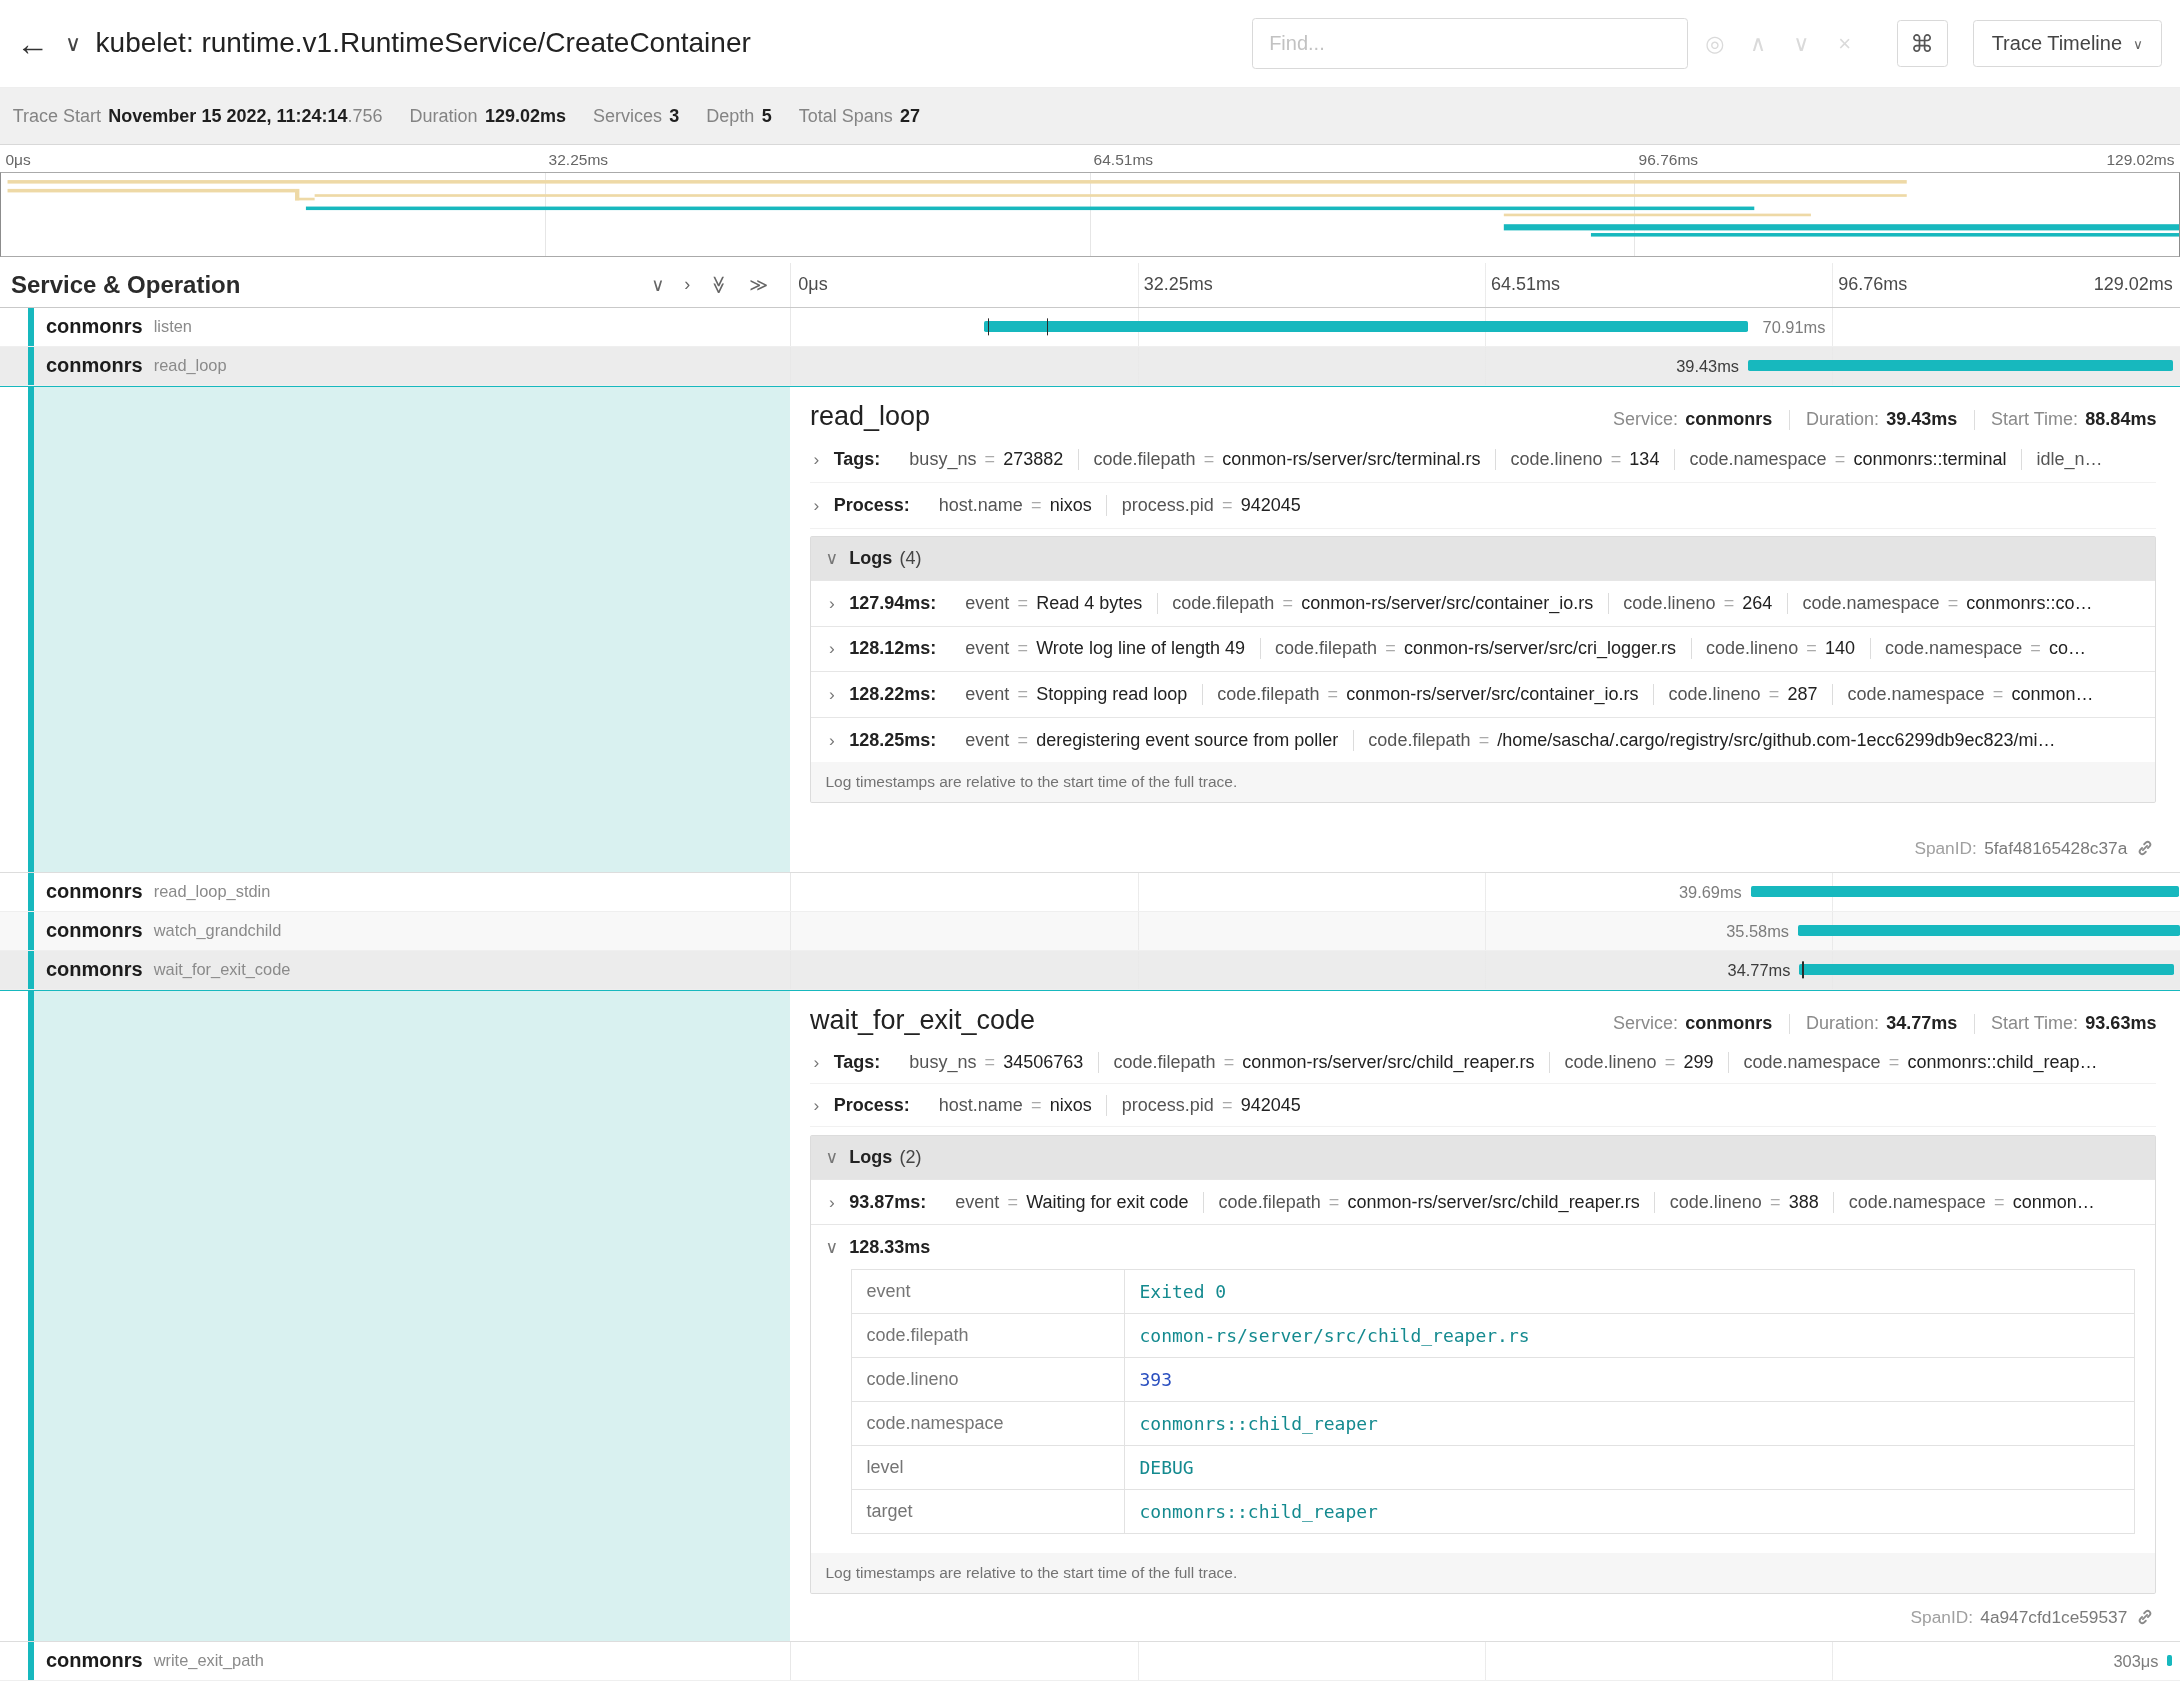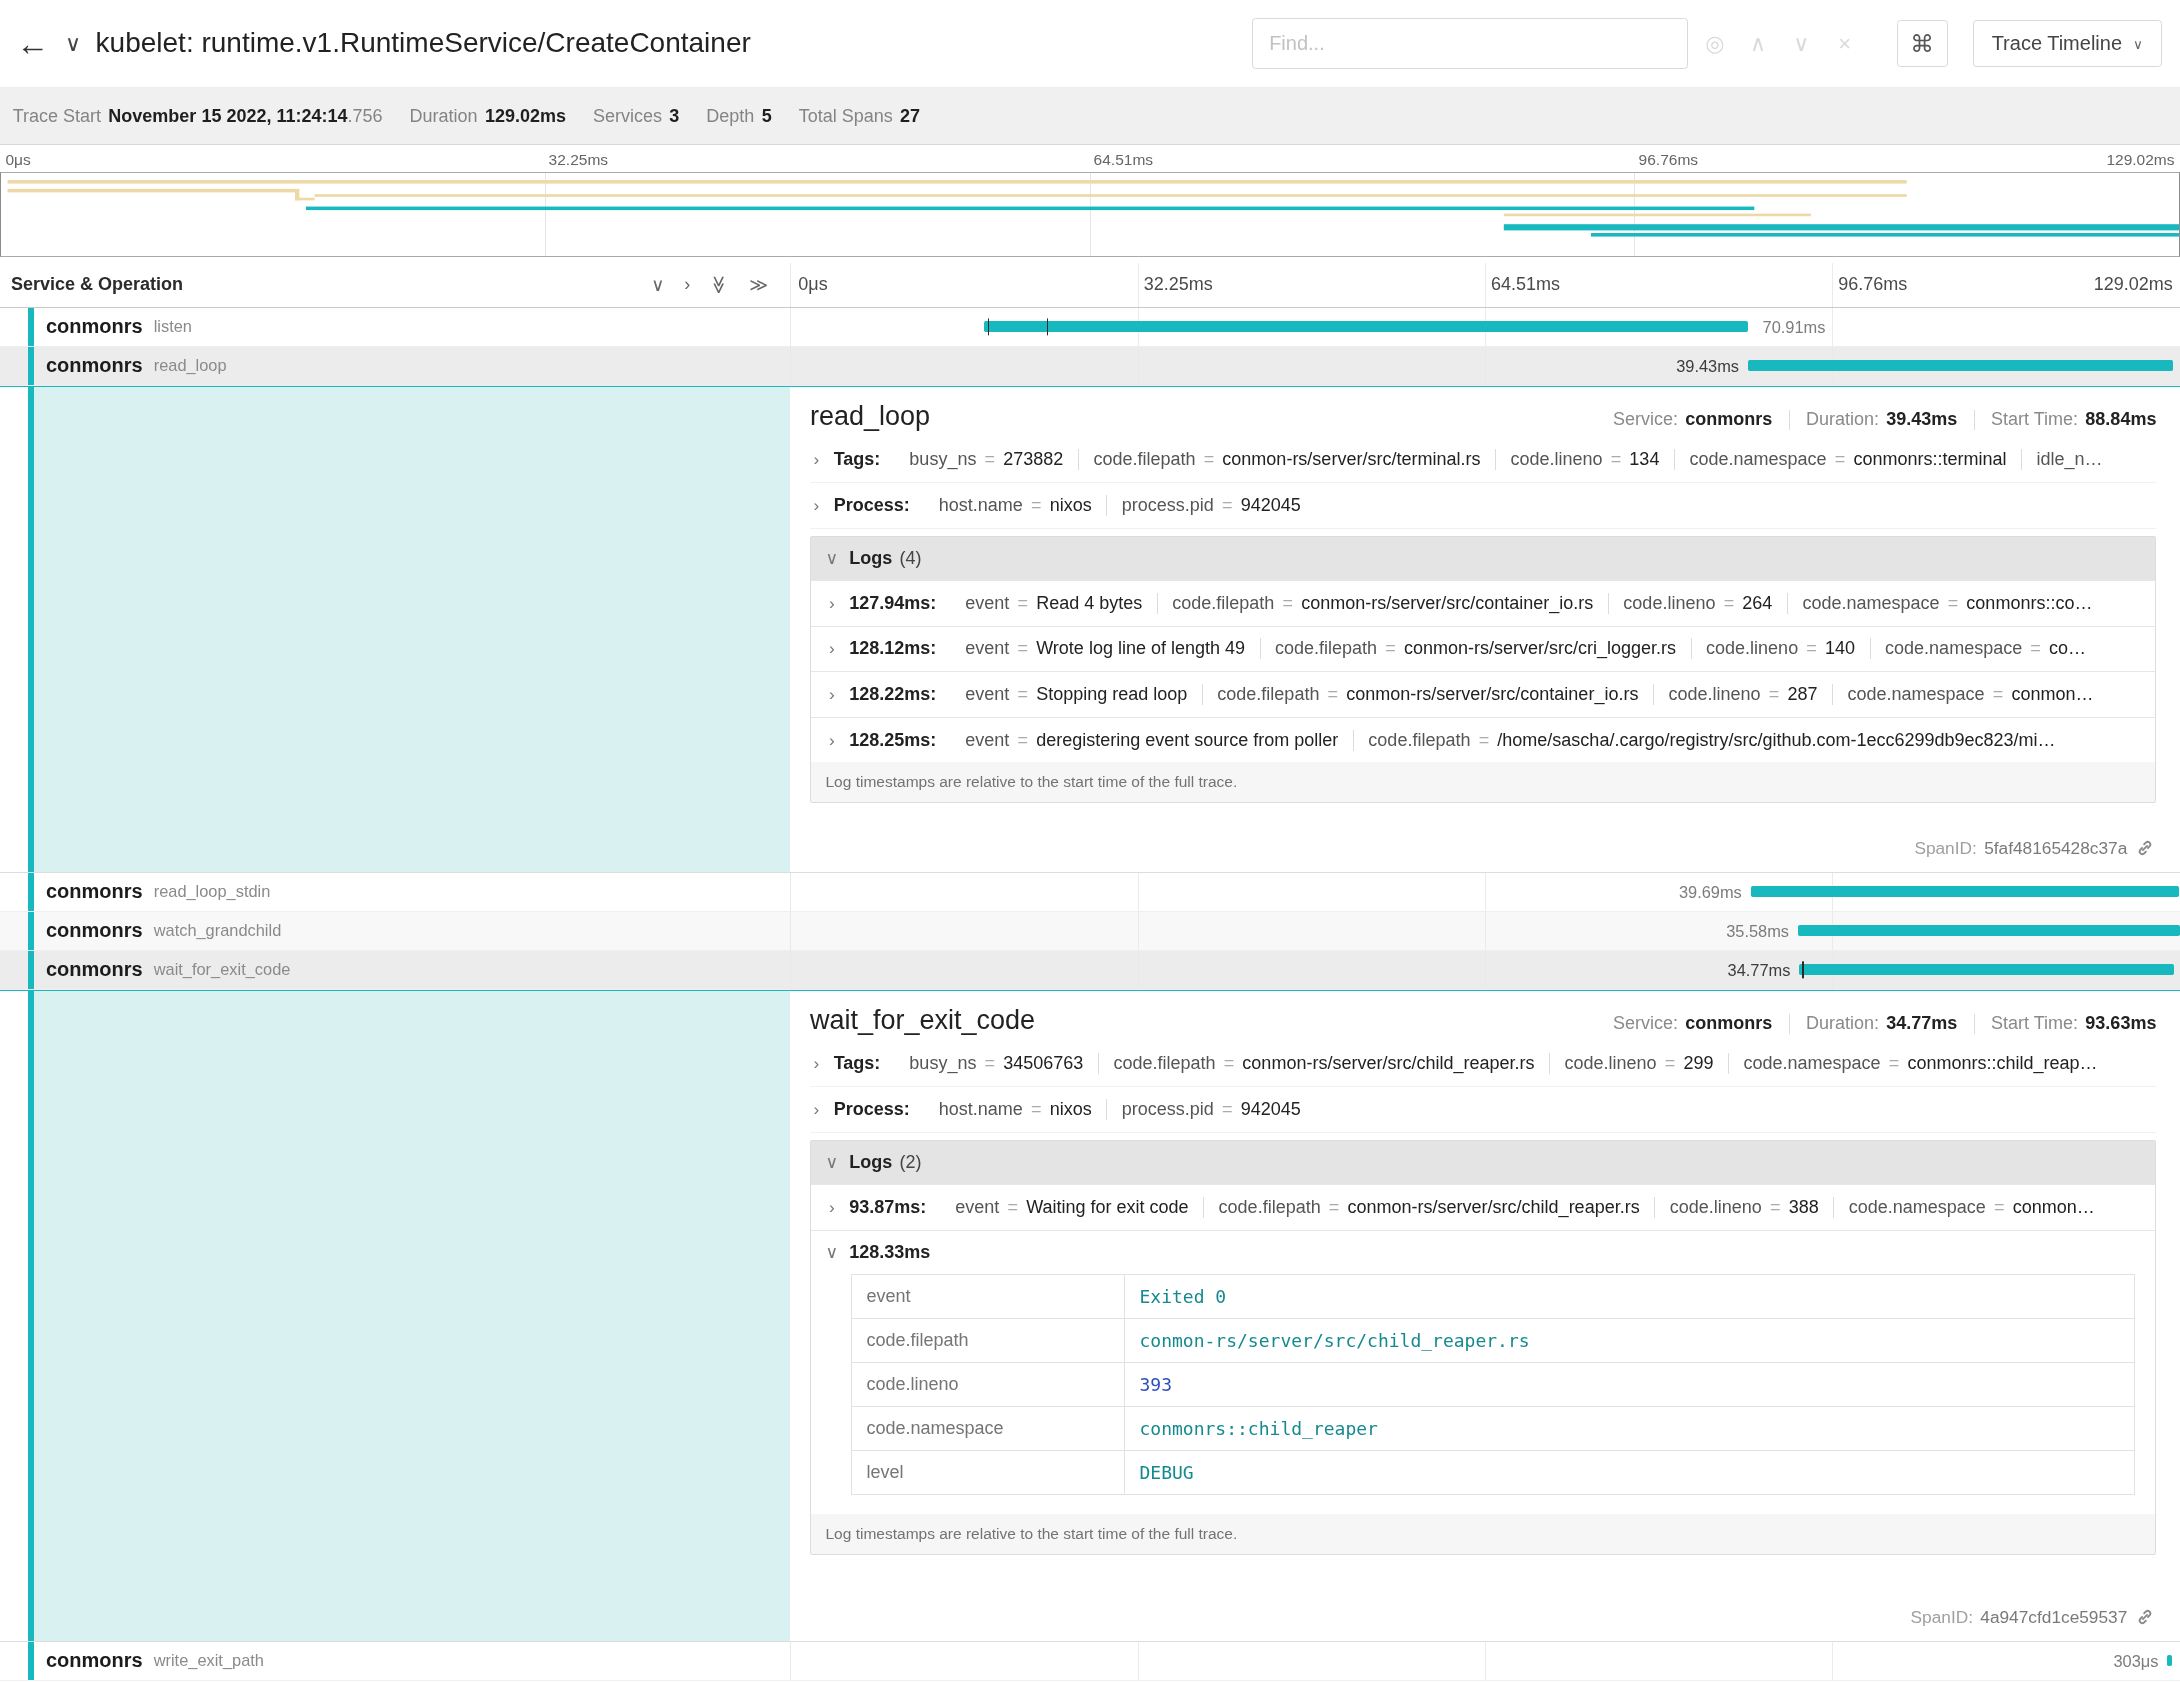--- a/index.html
+++ b/index.html
@@ -46,21 +46,21 @@
   .mini-ticks{position:relative;height:27px;font-size:15.5px;color:#666;}
   .mini-ticks span{position:absolute;top:6.4px;}
   .mini-canvas{position:relative;height:85px;border-top:0.9px solid #aaa;border-bottom:0.9px solid #aaa;border-left:0.9px solid #8c8c8c;border-right:0.9px solid #8c8c8c;background-color:#fff;
     background-image:linear-gradient(#e3e3e3,#e3e3e3),linear-gradient(#e3e3e3,#e3e3e3),linear-gradient(#e3e3e3,#e3e3e3);
     background-size:0.9px 100%;background-repeat:no-repeat;background-position:25% 0,50% 0,75% 0;}
   .mini-canvas svg{position:absolute;inset:0;width:100%;height:100%;}
 
   
   .grid-header{display:flex;height:45px;margin-top:5.5px;border-bottom:0.9px solid #c9c9c9;background:#fff;}
   .gh-left{width:790px;flex:none;display:flex;align-items:center;padding:0 22px 0 11px;}
-  .gh-title{font-size:18px;font-weight:600;color:#2b2b2b;flex:1;}
+  .gh-title{font-size:24px;font-weight:600;color:#2b2b2b;flex:1;}
   .gh-icons{display:flex;align-items:center;gap:20px;color:#666;font-size:18px;}
   .gh-icons button{border:none;background:none;color:#666;font-size:18px;padding:0;cursor:pointer;}
   .rot90{display:inline-block;transform:rotate(90deg);}
   .gh-right{flex:1;position:relative;border-left:0.9px solid #e8e8e8;
     background-image:linear-gradient(#e9e9e9,#e9e9e9),linear-gradient(#e9e9e9,#e9e9e9),linear-gradient(#e9e9e9,#e9e9e9);
     background-size:0.9px 100%;background-repeat:no-repeat;background-position:25% 0,50% 0,75% 0;}
   .gh-right span{position:absolute;top:11px;font-size:18px;color:#4a4a4a;}
 
   
   .span-row{display:flex;height:39px;border-bottom:0.9px solid #efefef;background:#fff;cursor:pointer;}
@@ -552,20 +552,24 @@
                   <td class="v mono v-number">393</td>
                 </tr>
               <tr>
                   <td class="k">code.namespace</td>
                   <td class="v mono v-string">conmonrs::child_reaper</td>
                 </tr>
               <tr>
                   <td class="k">level</td>
                   <td class="v mono v-string">DEBUG</td>
                 </tr>
+              <tr>
+                  <td class="k">target</td>
+                  <td class="v mono v-string">conmonrs::child_reaper</td>
+                </tr>
             </tbody>
           </table>
         </div>
         <div class="logs-foot">Log timestamps are relative to the start time of the full trace.</div>
       </div>
       <div class="spanid-row">
         <span class="lab">SpanID:</span>
         <span class="val">4a947cfd1ce59537</span>
         <button class="link-btn">
           <svg width="20" height="20" viewBox="0 0 24 24" fill="none" stroke="#8a8a8a" stroke-width="2.2" stroke-linecap="round">

